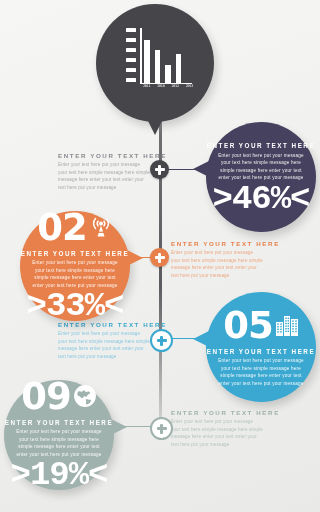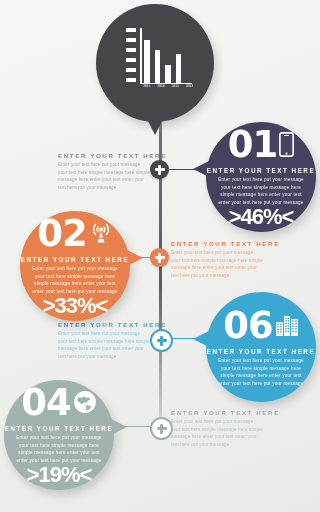--- a/index.html
+++ b/index.html
@@ -39,22 +39,22 @@
     align-items:center;justify-content:center;color:#fff;text-align:center;}
 
   .numrow{display:flex;align-items:center;justify-content:center;gap:2px;}
   .bignum{font-family:"DejaVu Sans",sans-serif;font-weight:700;font-size:37px;
     line-height:1;letter-spacing:-1px;color:#fff;
     -webkit-text-stroke:0;}
   .bub-title{font-size:6.3px;font-weight:700;letter-spacing:1.5px;
     margin-top:4px;color:#fff;white-space:nowrap;}
   .lorem{margin-top:2.5px;font-size:4.6px;line-height:1.65;opacity:.93;
     width:88px;color:#fff;letter-spacing:.2px;}
-  .pct{font-family:Liberation Sans, sans-serif;font-weight:700;
-    font-size:22px;line-height:1;color:#fff;letter-spacing:-1px;}
+  .pct{font-family:Liberation Mono, monospace;font-weight:700;
+    font-size:34px;line-height:1;color:#fff;letter-spacing:-1px;}
 
   
   .txtblock{position:absolute;width:92px;z-index:4;}
   .tb-title{font-size:6.2px;font-weight:700;letter-spacing:1.6px;white-space:nowrap;}
   .tb-body{font-size:4.5px;line-height:1.68;margin-top:2px;letter-spacing:.15px;}
 
   
   #chartbub{left:96px;top:4px;width:118px;height:118px;background:#46454a;}
   #chartbub .tail{left:50%;bottom:-13px;margin-left:-9px;
     border-left:9px solid transparent;border-right:9px solid transparent;
@@ -116,28 +116,20 @@
 
   <div class="txtblock" style="left:58px;top:152px;text-align:left;">
     <div class="tb-title" style="color:#8a8a90;">ENTER YOUR TEXT HERE</div>
     <div class="tb-body" style="color:#a8a8ad;">Enter your text here put your message your text here simple message here simple message here enter your text enter your text here put your message</div>
   </div>
 
   <div class="bubble" style="left:206px;top:122px;width:110px;height:110px;background:#45415e;">
     <div class="tail" style="left:-13px;top:38px;border-top:9px solid transparent;
                 border-bottom:9px solid transparent;border-right:18px solid #45415e;"></div>
     <div class="bub-inner">
-      <div class="numrow">
-        <span class="bignum">01</span>
-        <svg width="15" height="25" viewBox="0 0 15 25">
-          <rect x="0.9" y="0.9" width="13.2" height="23.2" rx="2.2" fill="none" stroke="#fff" stroke-width="1.6"></rect>
-          <rect x="5" y="3" width="5" height="0.9" fill="#fff"></rect>
-          <circle cx="7.5" cy="21.6" r="1.1" fill="#fff"></circle>
-        </svg>
-      </div>
       <div class="bub-title">ENTER YOUR TEXT HERE</div>
       <div class="lorem">Enter your text here put your message your text here simple message here simple message here enter your text enter your text here put your message</div>
       <div class="pct">&gt;46%&lt;</div>
     </div>
   </div>
 
   <div class="arm" style="left:110px;top:256.5px;width:42px;background:#e8804b;"></div>
 
   <div class="node" style="left:150px;top:248px;background:#e8804b;">
     <span class="pv"></span>
@@ -183,21 +175,21 @@
   <div class="txtblock" style="left:58px;top:321px;text-align:left;">
     <div class="tb-title" style="color:#3aa8d0;">ENTER YOUR TEXT HERE</div>
     <div class="tb-body" style="color:#86c8e2;">Enter your text here put your message your text here simple message here simple message here enter your text enter your text here put your message</div>
   </div>
 
   <div class="bubble" style="left:206px;top:292px;width:110px;height:110px;background:#3aa8d0;">
     <div class="tail" style="left:-13px;top:38px;border-top:9px solid transparent;
                 border-bottom:9px solid transparent;border-right:18px solid #3aa8d0;"></div>
     <div class="bub-inner">
       <div class="numrow">
-        <span class="bignum">06</span>
+        <span class="bignum">05</span>
         <svg width="24" height="24" viewBox="0 0 24 24">
           <rect x="1" y="9" width="7" height="14" fill="#fff"></rect>
           <rect x="9" y="3" width="6" height="20" fill="#fff"></rect>
           <rect x="16" y="6" width="7" height="17" fill="#fff"></rect>
           <g fill="#3aa8d0">
             <rect x="2.2" y="10.4" width="1.6" height="1.4"></rect>
               <rect x="5.2" y="10.4" width="1.6" height="1.4"></rect>
             <rect x="2.2" y="13" width="1.6" height="1.4"></rect>
               <rect x="5.2" y="13" width="1.6" height="1.4"></rect>
             <rect x="2.2" y="15.6" width="1.6" height="1.4"></rect>
@@ -244,21 +236,21 @@
   <div class="txtblock" style="left:171px;top:409px;text-align:left;">
     <div class="tb-title" style="color:#9fb2ae;">ENTER YOUR TEXT HERE</div>
     <div class="tb-body" style="color:#b4c3c0;">Enter your text here put your message your text here simple message here simple message here enter your text enter your text here put your message</div>
   </div>
 
   <div class="bubble" style="left:4px;top:380px;width:110px;height:110px;background:#9fb2ae;">
     <div class="tail" style="right:-13px;top:38px;border-top:9px solid transparent;
                 border-bottom:9px solid transparent;border-left:18px solid #9fb2ae;"></div>
     <div class="bub-inner">
       <div class="numrow">
-        <span class="bignum">04</span>
+        <span class="bignum">09</span>
         <svg width="24" height="24" viewBox="0 0 24 24">
           <circle cx="12" cy="12" r="10.2" fill="#fff"></circle>
           <g fill="#9fb2ae">
             <path d="M5.2 7.5c1.6-.6 2.6.4 3.6.2 1.1-.2 1.4-1.3 2.6-1.1.9.2.6 1.3 1.6 1.5 1.1.2 1.5-.8 2.6-.5.8.2.9 1.1 1.8 1.2-.4 1.3-1.8 1.2-2.6 1.9-.7.6-.3 1.6-1.2 2-1 .4-1.6-.6-2.6-.3-1 .3-.8 1.5-1.8 1.7-1.1.2-1.5-1-2.3-1.6-.9-.7-2.2-.6-2.5-1.8-.3-1.2.4-2.5.8-3.2z"></path>
             <path d="M13.6 15.2c1.2-.3 1.9.5 2.8.6.6.1 1.2-.3 1.6.2.4.6-.2 1.3-.6 1.9-.7 1-1.6 1.9-2.8 2.4-.6.3-1.4.1-1.6-.5-.3-.9.4-1.6.2-2.5-.1-.7-.6-1.2-.4-1.7.2-.4.5-.3.8-.4z"></path>
           </g>
           <circle cx="12" cy="12" r="10.2" fill="none" stroke="#fff" stroke-width="1.4"></circle>
         </svg>
       </div>
       <div class="bub-title">ENTER YOUR TEXT HERE</div>

